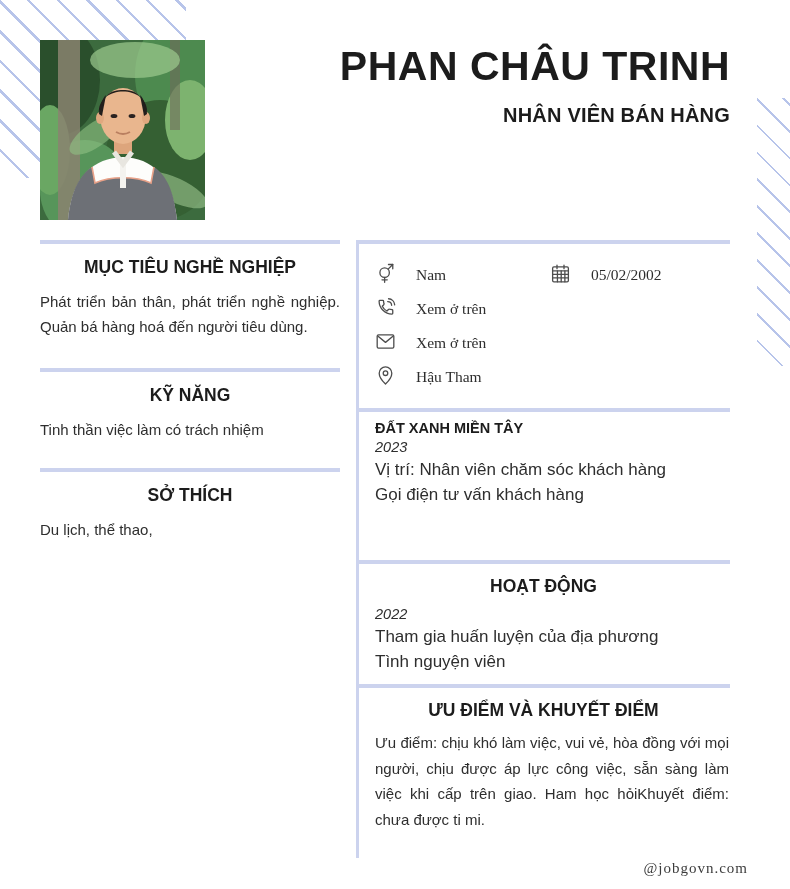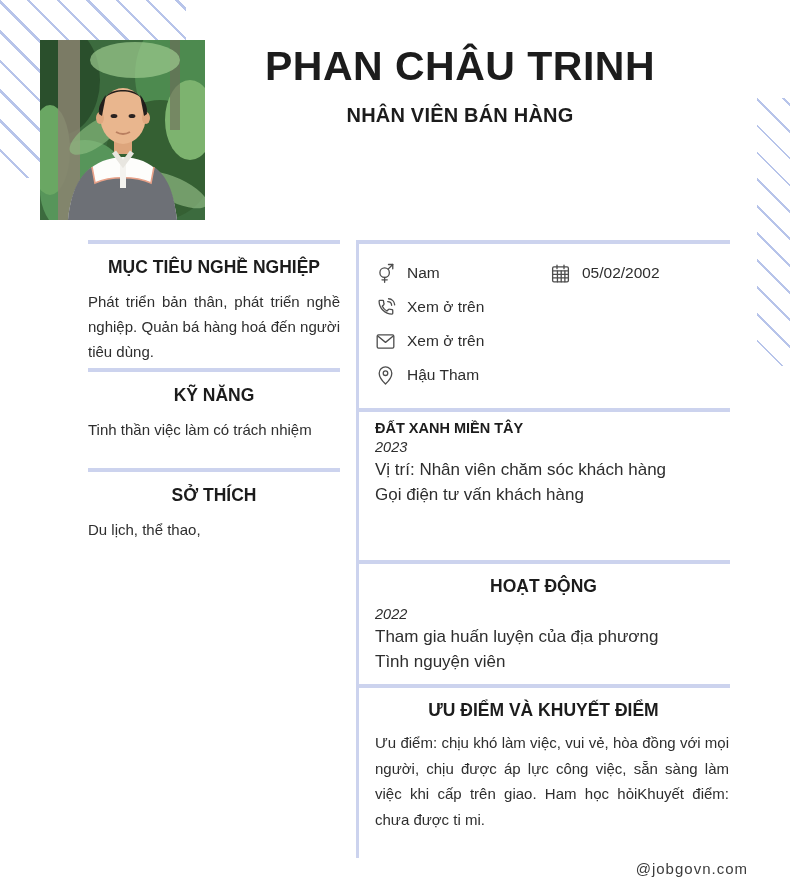--- a/index.html
+++ b/index.html
@@ -17,55 +17,55 @@
   
   .stripes{position:absolute;background:repeating-linear-gradient(45deg,transparent 0 18.5px,var(--stripe) 18.5px 21px);}
   .stripes-tl{left:0;top:0;width:186px;height:178px;}
   .stripes-right{left:757px;top:98px;width:33px;height:268px;background:repeating-linear-gradient(45deg,transparent 0 17px,var(--stripe) 17px 19px);}
 
   
   .photo{position:absolute;left:40px;top:40px;width:165px;height:180px;overflow:hidden;}
   .photo svg{display:block;width:100%;height:100%;}
 
   
-  .header-text{position:absolute;right:60px;top:40px;width:540px;text-align:center;}
+  .header-text{position:absolute;right:60px;top:40px;width:540px;text-align:right;}
   .person-name{font-size:41px;line-height:53px;font-weight:700;color:var(--heading);letter-spacing:.5px;}
   .job-title{margin-top:11px;font-size:20px;font-weight:700;color:var(--heading);letter-spacing:.2px;}
 
   
   .v-divider{position:absolute;left:356px;top:240px;width:3px;height:618px;background:var(--rule);}
 
   
   .left-col{position:absolute;left:40px;top:240px;width:300px;}
-  .lsec{border-top:4px solid var(--rule);margin-left:48px;}
+  .lsec{border-top:4px solid var(--rule);}
   .lsec h2{text-align:center;font-size:17.5px;font-weight:700;color:var(--heading);margin:13px 0 11px;}
   .lsec p{font-size:15px;line-height:25px;color:var(--text);}
   .just{text-align:justify;}
 
   
   .right-col{position:absolute;left:357px;top:240px;width:373px;}
   .info{border-top:4px solid var(--rule);padding:12px 0 10px 18px;height:168px;}
   .info-row{display:flex;align-items:center;height:34px;}
-  .info-cell{display:flex;align-items:center;gap:11px;font-size:15.5px;color:var(--text);}
+  .info-cell{display:flex;align-items:flex-end;gap:20px;font-size:15.5px;color:var(--text);font-family:Liberation Serif, serif;}
   .info-cell.w{width:175px;}
   .icn{width:21px;height:21px;flex:0 0 auto;}
   .icn svg{display:block;width:100%;height:100%;stroke:var(--icon);fill:none;stroke-width:1.5;stroke-linecap:round;stroke-linejoin:round;}
 
   .rsec{border-top:4px solid var(--rule);}
   .rsec h2{text-align:center;font-size:17.5px;font-weight:700;color:var(--heading);margin:12px 0 9px;}
   .rsec .content{padding-left:18px;padding-bottom:8px;margin-top:8px;}
   .rsec-exp{height:152px;}
   .rsec-act{height:124px;}
   .rsec-pro{height:146px;}
   .company{font-size:14.5px;font-weight:700;color:var(--heading);margin:3px 0 3px;}
   .year{font-size:14.5px;font-style:italic;color:var(--text);margin:2px 0 2px;}
   .rline{font-size:17px;line-height:25px;color:var(--text);}
   .rsec .para{font-size:15px;line-height:25.5px;color:var(--text);padding-right:1px;}
 
-  .watermark{position:absolute;right:42px;top:860px;font-family:Liberation Sans, sans-serif;font-size:15px;letter-spacing:1px;color:#3c3c3c;}
+  .watermark{position:absolute;right:42px;top:860px;font-family:Liberation Serif, serif;font-size:15px;letter-spacing:1px;color:#3c3c3c;}
 </style>
 </head>
 <body>
 
 <div class="page">
 
   <div class="stripes stripes-tl"></div>
   <div class="stripes stripes-right"></div>
 
   <div class="photo">

